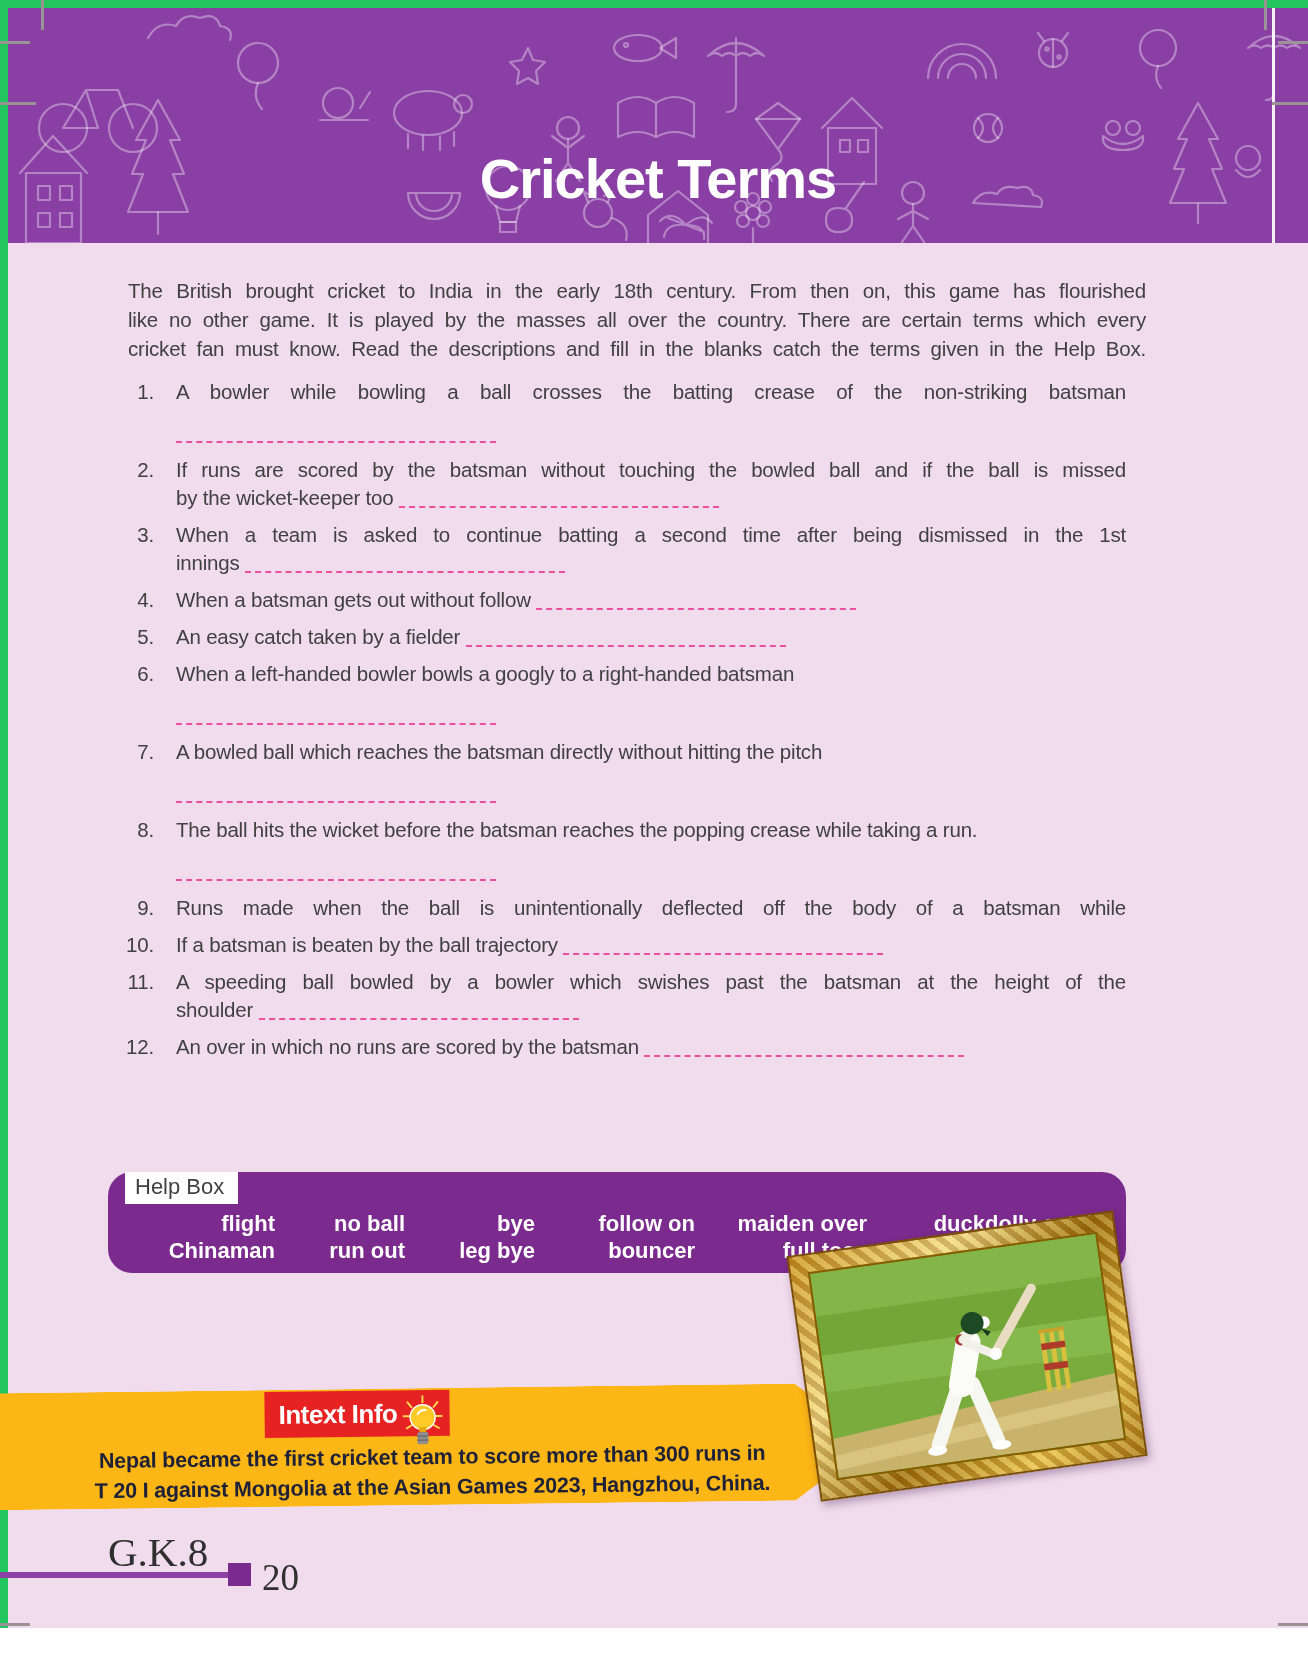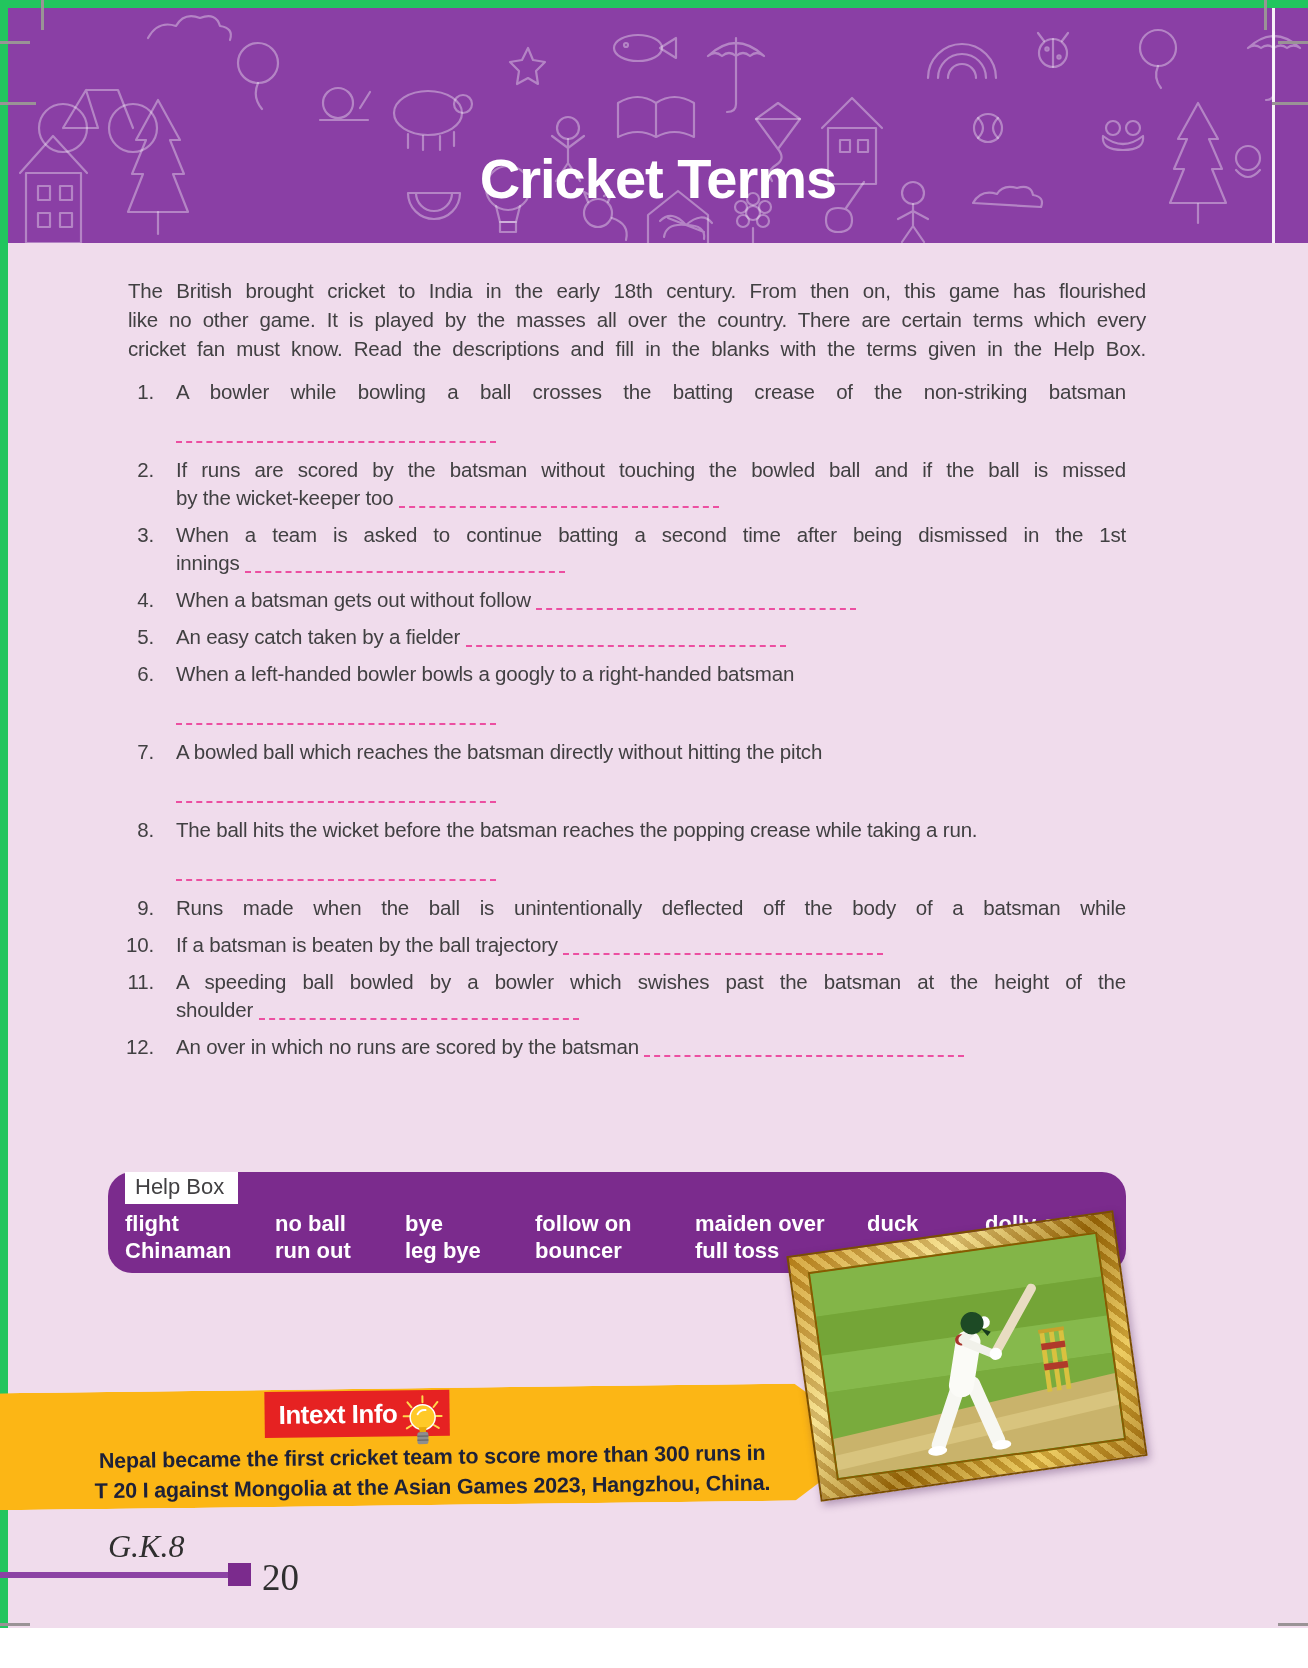--- a/index.html
+++ b/index.html
@@ -37,21 +37,21 @@
   .qlist{position:absolute;left:108px;top:378px;width:1018px;color:var(--body-text);
          font-size:20.5px;line-height:28px;letter-spacing:-.2px;}
   .item{position:relative;padding-left:68px;margin-bottom:9px;}
   .item .num{position:absolute;left:0;top:0;width:46px;text-align:right;}
   .line{white-space:nowrap;}
   .line.gap{margin-top:13px;}
   .blank{display:inline-block;width:320px;height:1em;vertical-align:-3px;
          border-bottom:2.5px dashed var(--blank-pink);}
   
   .help-box{position:absolute;left:108px;top:1172px;width:1018px;height:101px;
-            background:var(--help-purple);border-radius:24px;}
+            background:var(--help-purple);border-radius:24px;text-align:right;}
   .help-tab{position:absolute;left:17px;top:0;background:#ffffff;color:var(--body-text);
             font-size:22px;padding:2px 14px 4px 10px;}
   .help-grid{position:absolute;left:17px;top:38px;display:grid;
              grid-template-columns:150px 130px 130px 160px 172px 118px 1fr;
              grid-row-gap:0;color:#ffffff;font-weight:bold;font-size:22px;line-height:27px;}
   .help-grid span{white-space:nowrap;}
   
   .intext{position:absolute;left:-6px;top:1388px;width:880px;height:117px;
           background:var(--banner-yellow);transform:rotate(-.7deg);
           clip-path:polygon(0 0,91% 0,100% 50%,91% 100%,0 100%);}
@@ -63,21 +63,21 @@
   
   .photo-frame{position:absolute;left:802px;top:1232px;width:330px;height:248px;
                transform:rotate(-8deg);padding:17px;box-sizing:border-box;
                background:
                  repeating-linear-gradient(45deg,rgba(120,70,0,.25) 0 6px,rgba(255,240,170,.25) 6px 12px),
                  linear-gradient(135deg,#c89020,#f3dd8a 30%,#9a6a08 55%,#e7c04a 80%,#a87614);
                border:2px solid #7a4e00;box-shadow:2px 4px 8px rgba(60,20,80,.35);}
   .photo-inner{width:100%;height:100%;border:2px solid #8a5a00;box-sizing:border-box;overflow:hidden;background:#79ab3d;}
   
   .book-code{position:absolute;left:108px;top:1528px;font-family:"Liberation Serif",serif;
-             font-size:32px;color:#2f2f2f;font-style:italic;}
+             font-size:41px;color:#2f2f2f;}
   .footer-rule{position:absolute;left:0;top:1572px;width:232px;height:6px;background:#8c42a4;}
   .footer-square{position:absolute;left:228px;top:1563px;width:23px;height:23px;background:var(--help-purple);}
   .page-number{position:absolute;left:262px;top:1556px;font-family:"Liberation Serif",serif;
                font-size:37px;color:#2f2f2f;}
 </style>
 </head>
 <body>
 
 <div class="page">
 
@@ -158,21 +158,21 @@
           <path d="M1228 162 q12 14 24 0"></path>
       </g>
     </svg>
     <div class="page-title">Cricket Terms</div>
     <div class="trim-line"></div>
   </div>
 
   <div class="intro">
     <div class="jline">The British brought cricket to India in the early 18th century. From then on, this game has flourished</div>
     <div class="jline">like no other game. It is played by the masses all over the country. There are certain terms which every</div>
-    <div class="jline">cricket fan must know. Read the descriptions and fill in the blanks with the terms given in the Help Box.</div>
+    <div class="jline">cricket fan must know. Read the descriptions and fill in the blanks catch the terms given in the Help Box.</div>
   </div>
 
   <div class="qlist" id="qlist">
       <div class="item">
         <span class="num">1.</span>
         <div class="line jline"><span>A bowler while bowling a ball crosses the batting crease of the non-striking batsman</span></div>
         <div class="line gap"><span class="blank"></span></div>
       </div>
       <div class="item">
         <span class="num">2.</span>

